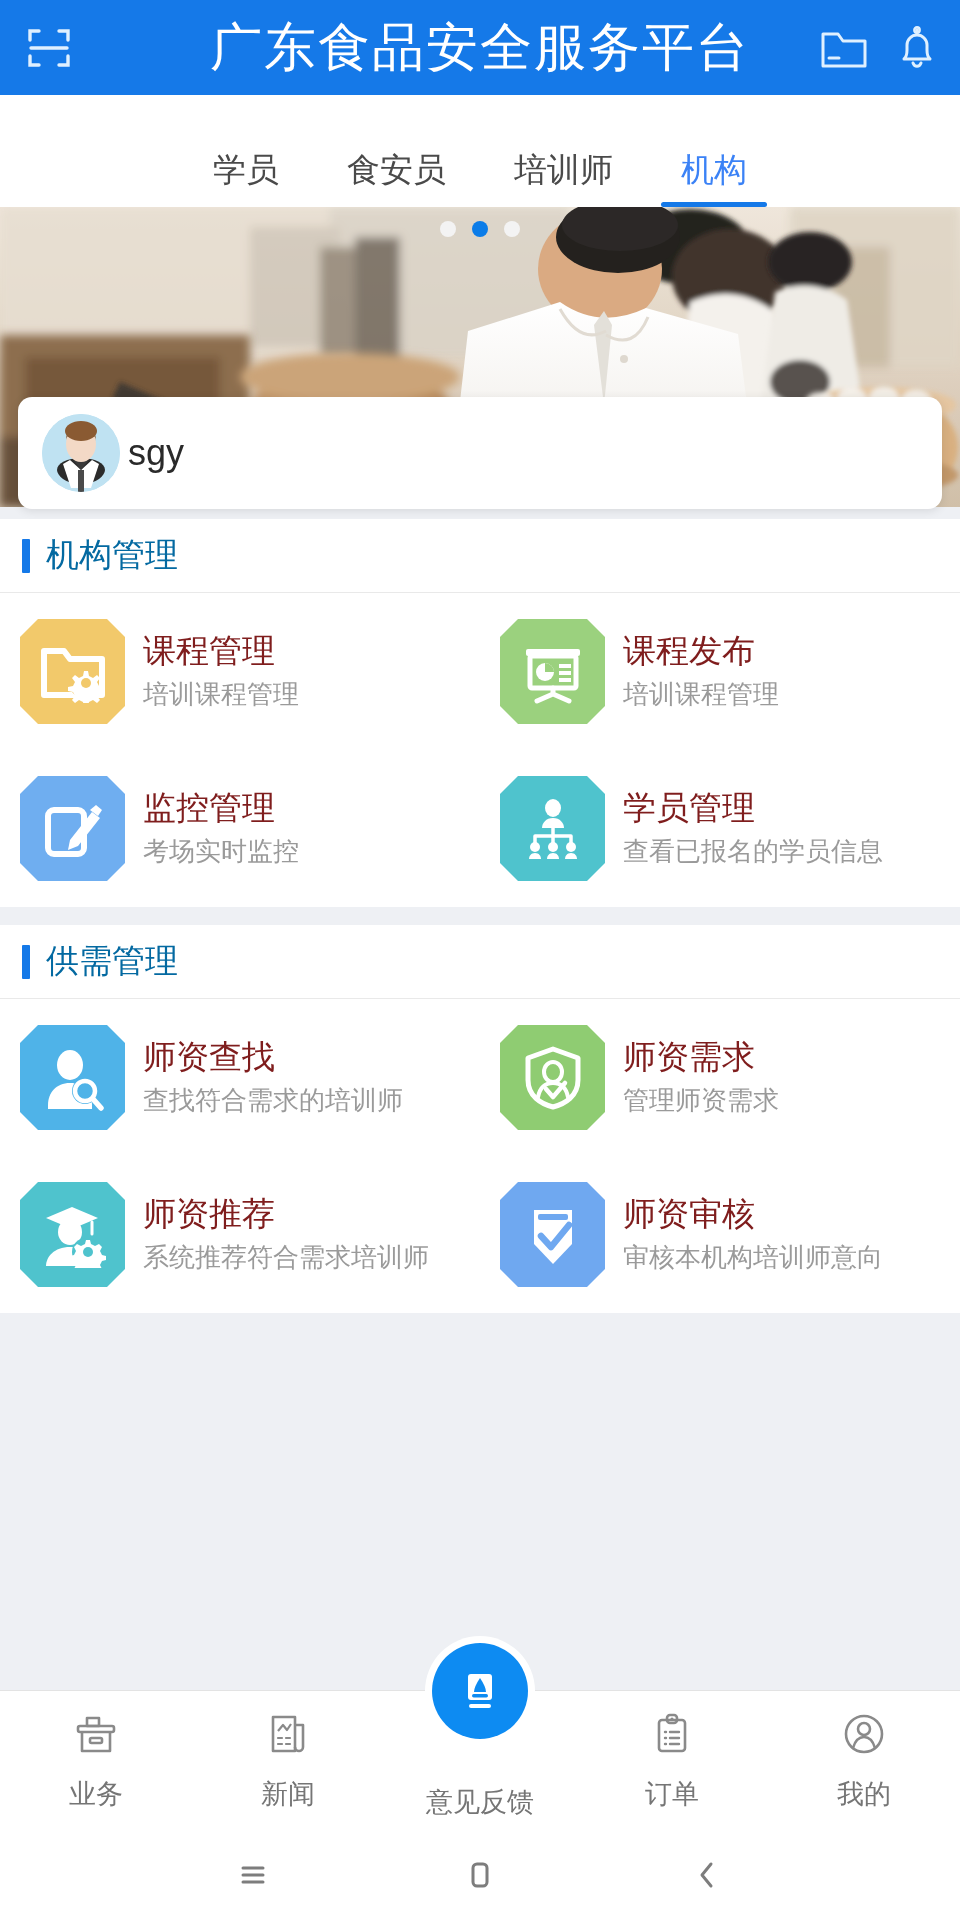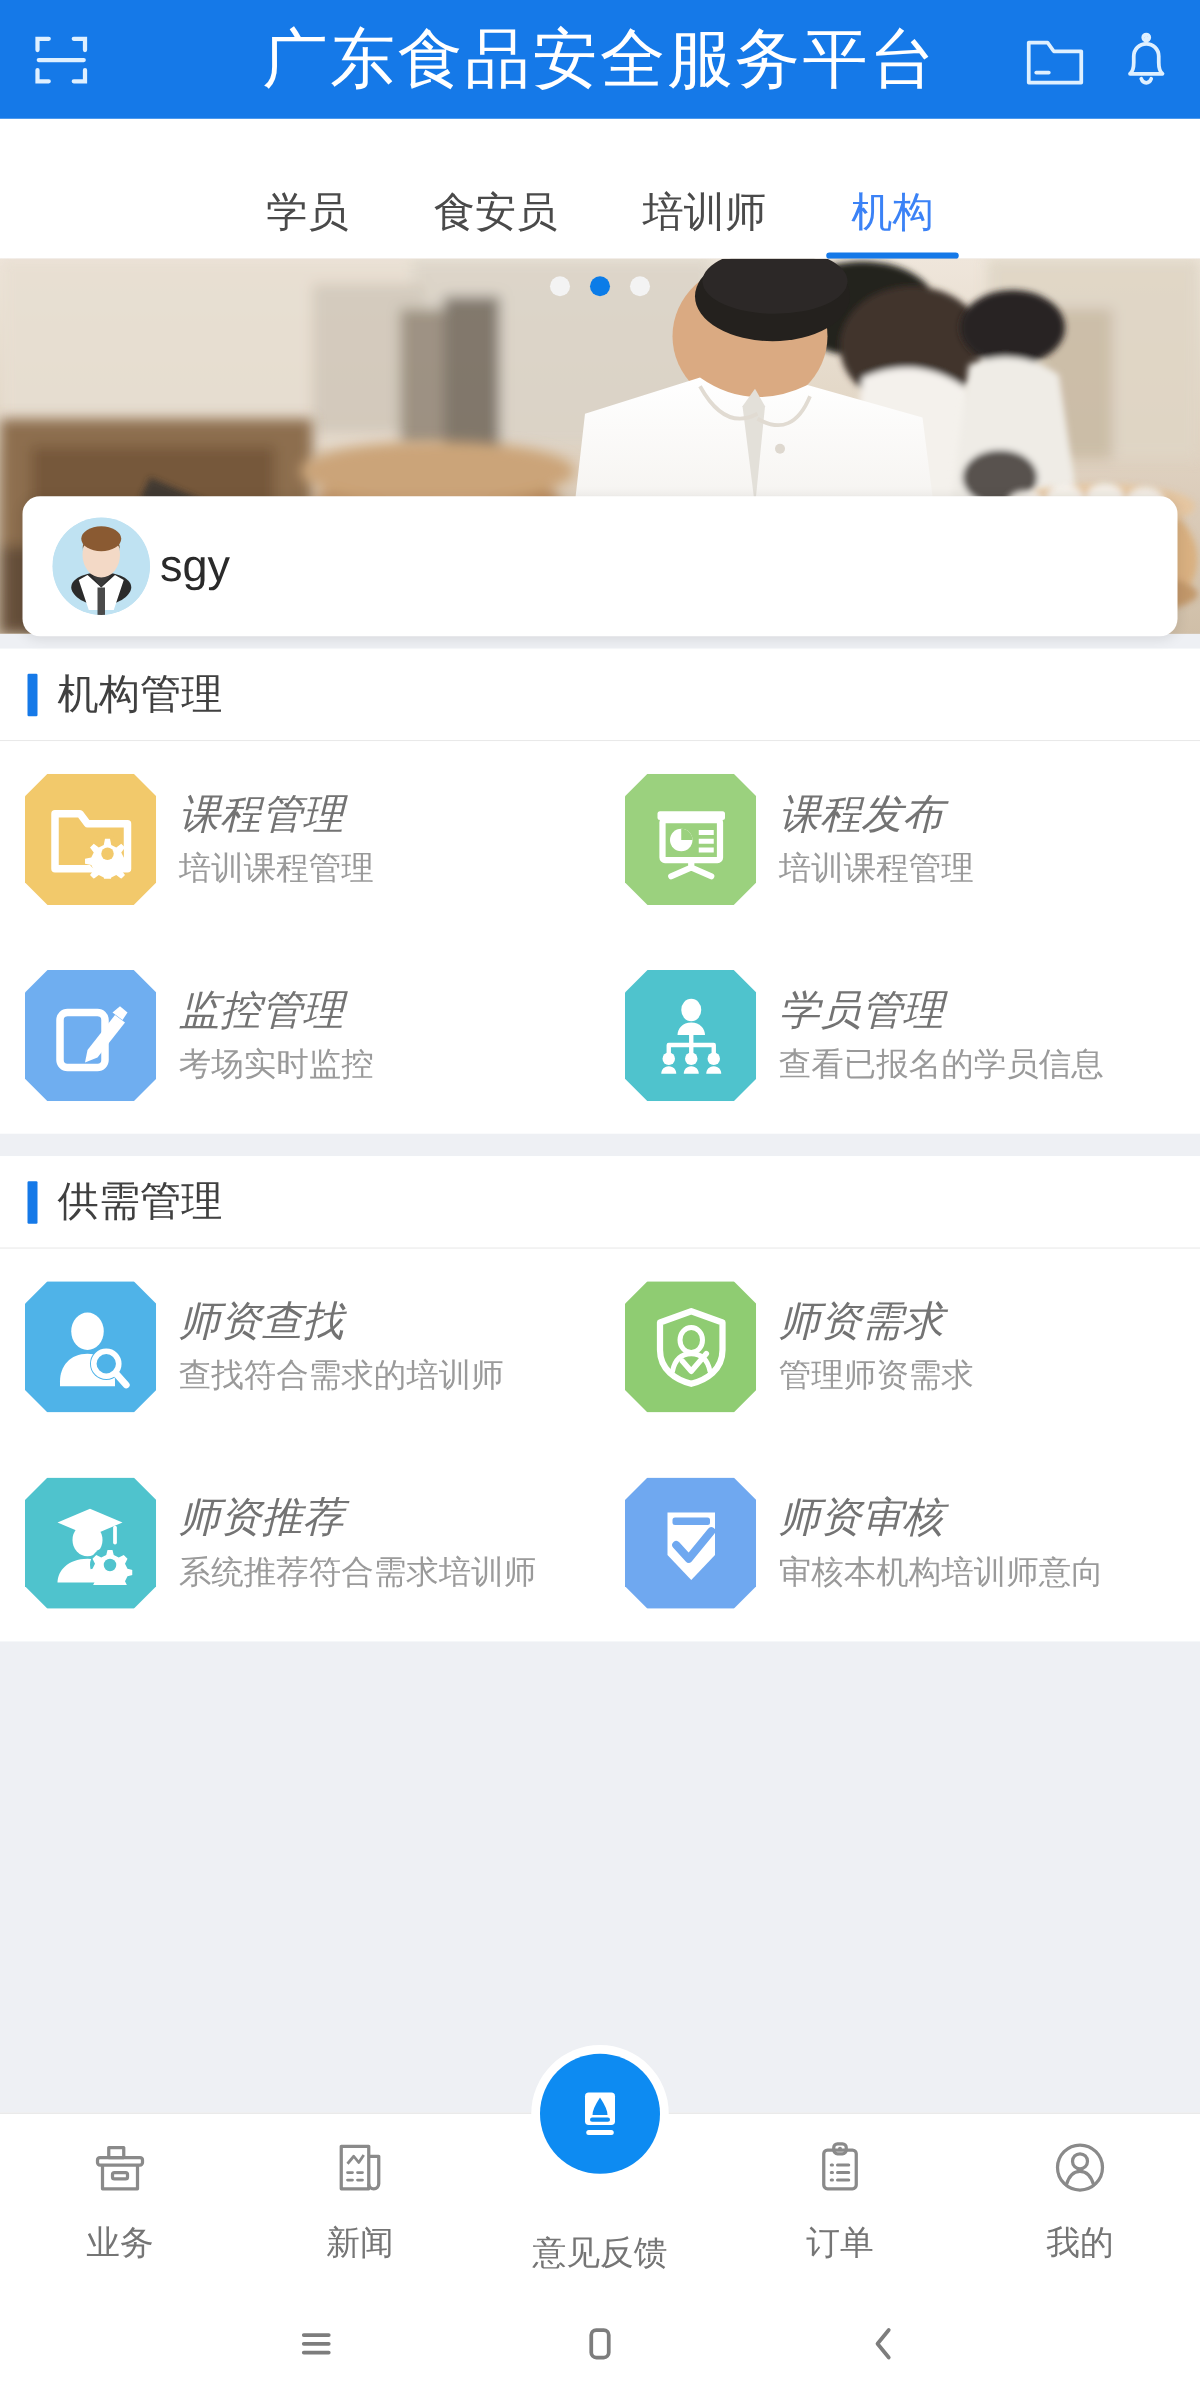--- a/index.html
+++ b/index.html
@@ -73,35 +73,35 @@
   
   .content { flex:1 1 auto; background:#eef0f4; overflow:hidden; }
   .spacer-top { height:12px; background:#eef0f4; }
 
   .section { background:#fff; }
   .section-header {
     display:flex; align-items:center; height:74px;
     padding-left:22px; border-bottom:1px solid #e9e9e9; background:#fff;
   }
   .section-bar { width:8px; height:34px; background:#1579E8; border-radius:1px; flex:0 0 8px; }
-  .section-title { font-size:33px; color:#404040; margin-left:16px; }
+  .section-title { font-size:33px; color:#0369a1; margin-left:16px; }
 
   .grid { display:flex; flex-wrap:wrap; background:#fff; }
   .cell {
     width:50%; display:flex; align-items:center;
     padding:26px 10px 26px 20px; min-height:150px;
   }
   .tile {
     width:105px; height:105px; flex:0 0 105px;
     display:flex; align-items:center; justify-content:center;
     clip-path: polygon(18px 0, calc(100% - 18px) 0, 100% 18px, 100% calc(100% - 18px),
                        calc(100% - 18px) 100%, 18px 100%, 0 calc(100% - 18px), 0 18px);
   }
   .cell-text { margin-left:18px; display:flex; flex-direction:column; justify-content:center; }
-  .cell-title { font-size:33px; color:#737373; line-height:1.18;font-style:italic; }
+  .cell-title { font-size:33px; color:#7f1d1d; line-height:1.18; }
   .cell-sub { font-size:26px; color:#9a9a9a; line-height:1.22; margin-top:8px; max-width:330px; }
 
   .gap { height:18px; background:#eef0f4; }
 
   
   .bottom-fill { flex:1 1 auto; background:#eef0f4; }
   .bottomnav {
     flex:0 0 140px; height:140px; background:#fff;
     border-top:1px solid #e3e3e3;
     display:flex; align-items:flex-start; position:relative;

